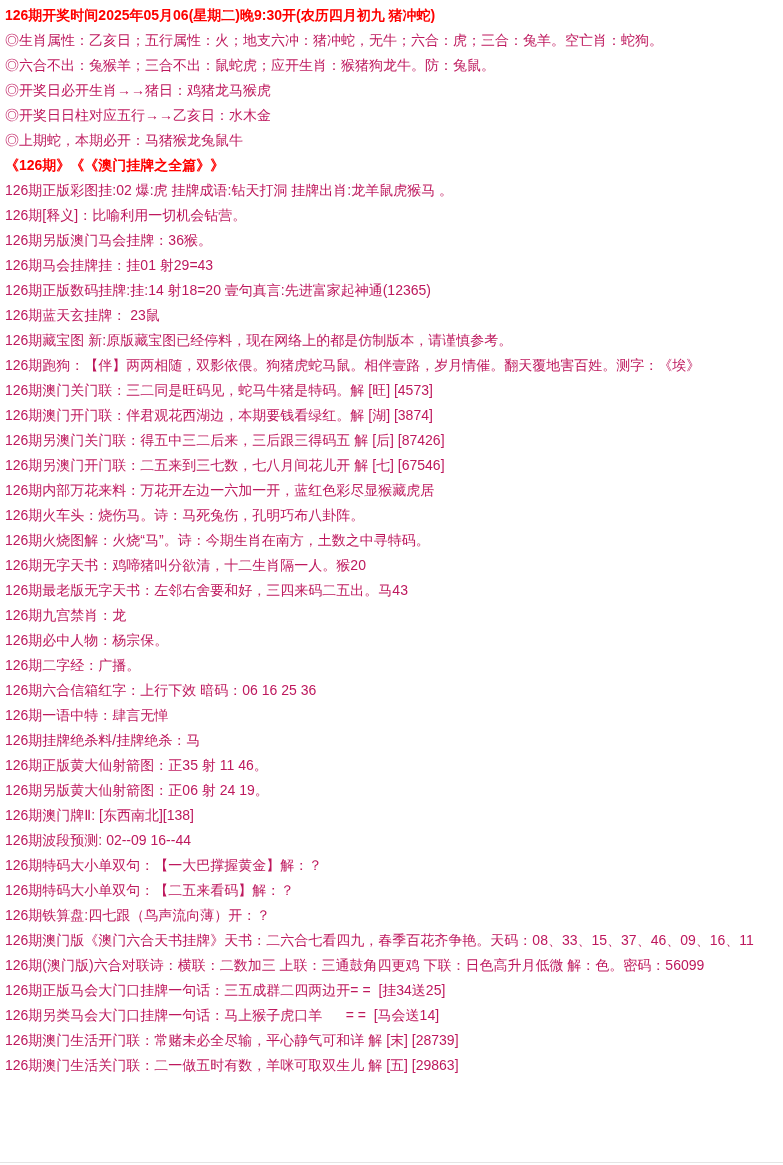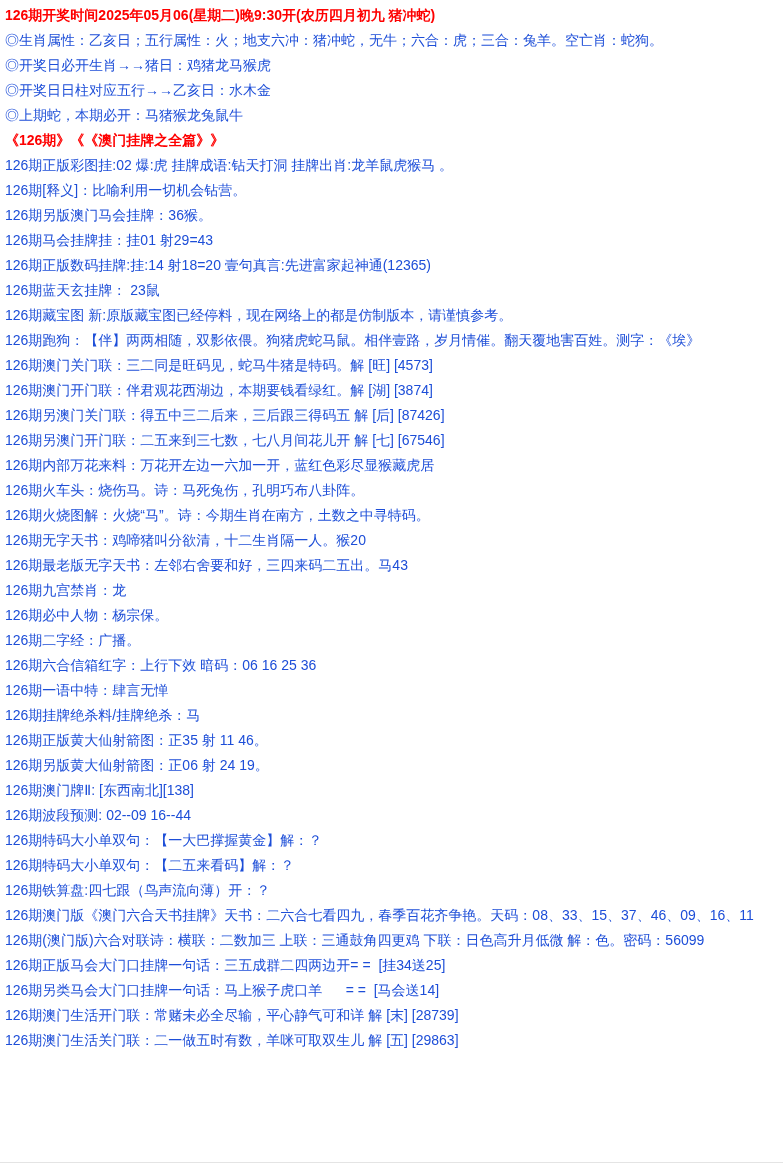--- a/index.html
+++ b/index.html
@@ -14,21 +14,21 @@
     font-family: "Liberation Sans", sans-serif;
     position: relative;
   }
   #lines {
     padding: 3px 0 0 5px;
   }
   p.line {
     margin: 0;
     font-size: 14px;
     line-height: 25px;
-    color: #1d4ed8;
+    color: #be185d;
     white-space: pre;
   }
   p.line.red {
     color: #fe0000;
     font-weight: bold;
   }
   .bottom-divider {
     position: absolute;
     left: 0;
     right: 0;
@@ -36,20 +36,21 @@
     border-top: 1px solid #e4e4e4;
   }
 </style>
 </head>
 <body>
 
 <main>
   <div id="lines">
       <p class="line red">126期开奖时间2025年05月06(星期二)晚9:30开(农历四月初九 猪冲蛇)</p>
       <p class="line">◎生肖属性：乙亥日；五行属性：火；地支六冲：猪冲蛇，无牛；六合：虎；三合：兔羊。空亡肖：蛇狗。</p>
+      <p class="line">◎六合不出：兔猴羊；三合不出：鼠蛇虎；应开生肖：猴猪狗龙牛。防：兔鼠。</p>
       <p class="line">◎开奖日必开生肖→→猪日：鸡猪龙马猴虎</p>
       <p class="line">◎开奖日日柱对应五行→→乙亥日：水木金</p>
       <p class="line">◎上期蛇，本期必开：马猪猴龙兔鼠牛</p>
       <p class="line red">《126期》《《澳门挂牌之全篇》》</p>
       <p class="line">126期正版彩图挂:02 爆:虎 挂牌成语:钻天打洞 挂牌出肖:龙羊鼠虎猴马 。</p>
       <p class="line">126期[释义]：比喻利用一切机会钻营。</p>
       <p class="line">126期另版澳门马会挂牌：36猴。</p>
       <p class="line">126期马会挂牌挂：挂01 射29=43</p>
       <p class="line">126期正版数码挂牌:挂:14 射18=20 壹句真言:先进富家起神通(12365)</p>
       <p class="line">126期蓝天玄挂牌： 23鼠</p>

